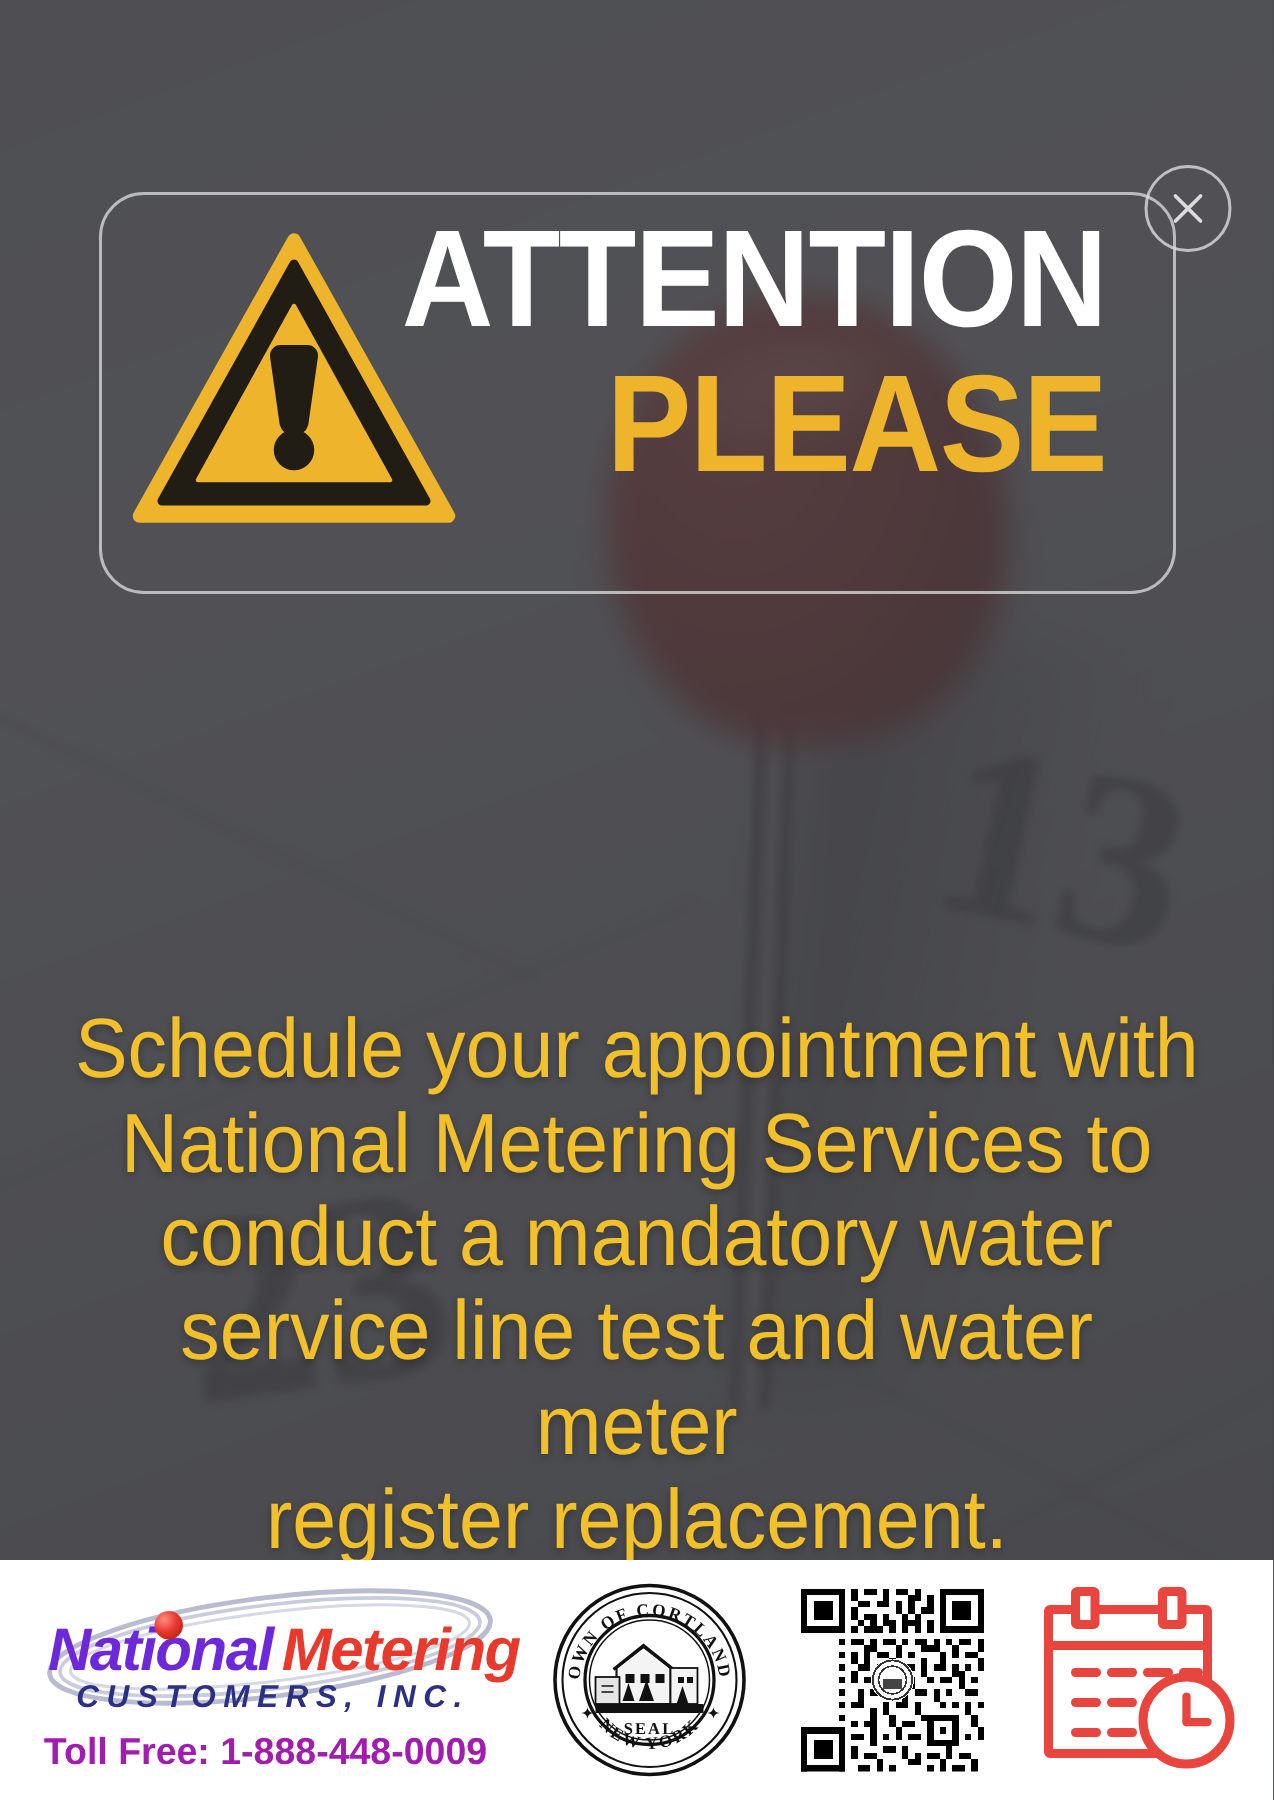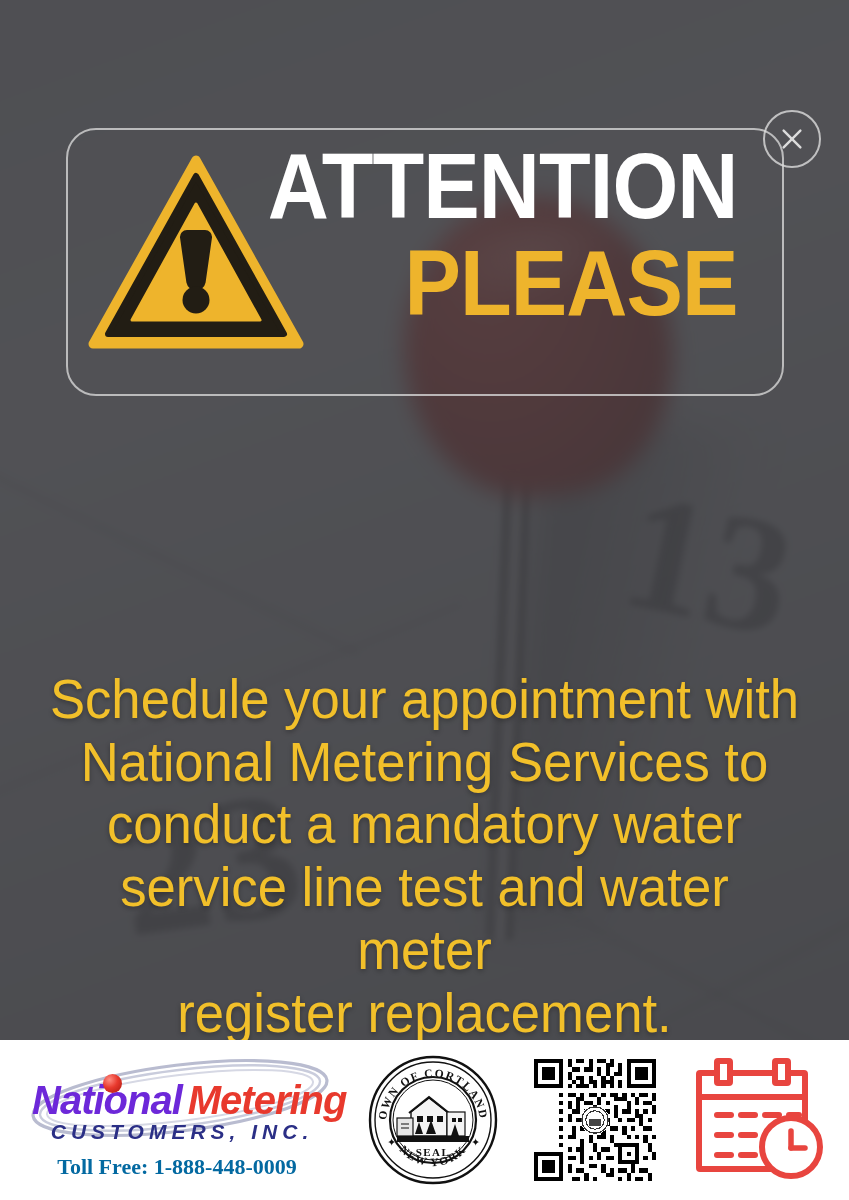--- a/index.html
+++ b/index.html
@@ -283,24 +283,24 @@
     letter-spacing: 5px;
     color: #2b2f86;
     white-space: nowrap;
   }
   .nms-toll {
     position: absolute;
     left: 0;
     top: 104px;
     width: 310px;
     text-align: center;
-    font-family: Liberation Serif, serif;
+    font-family: Liberation Sans, sans-serif;
     font-weight: 700;
-    font-size: 22px;
-    color: #0369a1;
+    font-size: 25px;
+    color: #a21caf;
     white-space: nowrap;
   }
 
   .seal { width: 132px; height: 132px; flex: 0 0 auto; }
   .seal svg { display: block; width: 100%; height: 100%; }
 
   .qr { width: 122px; height: 122px; flex: 0 0 auto; }
   .qr svg { display: block; width: 100%; height: 100%; image-rendering: pixelated; }
 
   .cal-icon { width: 136px; height: 126px; flex: 0 0 auto; }

